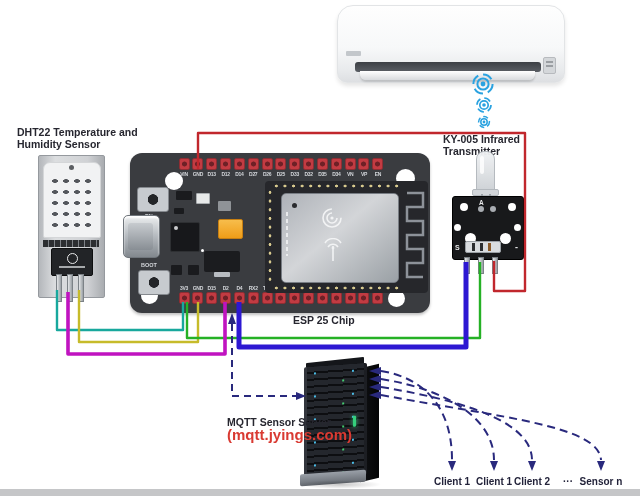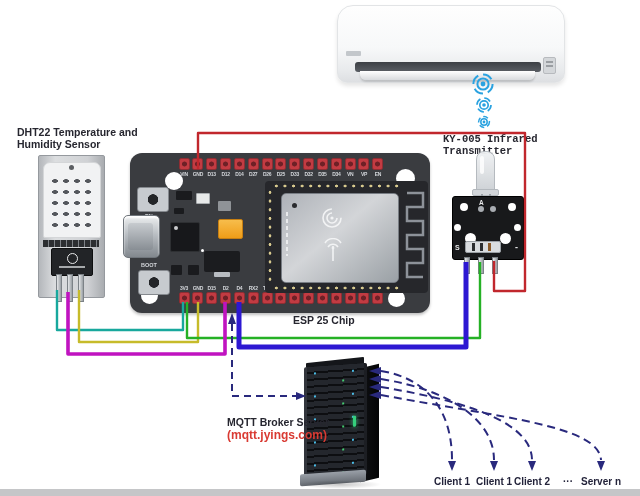--- a/index.html
+++ b/index.html
@@ -301,21 +301,21 @@
         </svg>
       </div>
       <svg style="position:absolute;left:138px;top:6px;" width="24" height="100">
         <path d="M4,6 H20 V20 H4 V34 H20 V48 H4 V62 H20 V76 H4 V90 H20" fill="none" stroke="#8d9299" stroke-width="2.5"></path>
       </svg>
     </div>
   </div>
 
   <div class="lbl" style="left:293px;top:314px;">ESP 25 Chip</div>
 
-  <div class="lbl" style="left:443px;top:133px;font-family:Liberation Mono, monospace;"><span>KY-005 Infrared</span><br><span>Transmitter</span></div>
+  <div class="lbl" style="left:443px;top:133px;"><span>KY-005 Infrared</span><br><span>Transmitter</span></div>
 
   <div class="abs led-stem"></div>
   <div class="abs led-flange"></div>
   <div class="led-leg" style="left:481px;"></div>
   <div class="led-leg" style="left:489px;"></div>
   <div class="abs kyboard">
     <div class="kyhole" style="left:7px;top:6px;width:8px;height:8px;"></div>
     <div class="kyhole" style="left:55px;top:6px;width:8px;height:8px;"></div>
     <div class="kyhole" style="left:1px;top:27px;width:7px;height:7px;"></div>
     <div class="kyhole" style="left:61px;top:27px;width:7px;height:7px;"></div>
@@ -336,28 +336,28 @@
     <div class="srv-side"></div>
     <div class="srv-top"></div>
     <div class="srv-front">
       <div class="srv-leds"></div>
       <div class="srv-green"></div>
     </div>
     <div class="srv-base"></div>
     <div class="srv-shadow"></div>
   </div>
 
-  <div class="lbl" style="left:227px;top:416px;">MQTT Broker Server</div>
-  <div class="lbl lbl-red" style="left:227px;top:429px;font-size:12px;">(mqtt.jyings.com)</div>
+  <div class="lbl" style="left:227px;top:416px;">MQTT Sensor Server</div>
+  <div class="lbl lbl-red" style="left:227px;top:429px;font-size:15px;">(mqtt.jyings.com)</div>
 
   <div class="client-lbl" style="left:452px;">Client 1</div>
   <div class="client-lbl" style="left:494px;">Client 1</div>
   <div class="client-lbl" style="left:532px;">Client 2</div>
   <div class="client-lbl" style="left:568px;">···</div>
-  <div class="client-lbl" style="left:601px;">Server n</div>
+  <div class="client-lbl" style="left:601px;">Sensor n</div>
 
   <div class="abs bottom-bar"></div>
 
   <svg class="overlay" width="640" height="496">
 
     <path d="M57,290 V330 H183 V302" fill="none" stroke-width="2.4" stroke-linejoin="round" stroke="#18a89d"></path>
     <path d="M79,290 V342 H198 V302" fill="none" stroke-width="2.4" stroke-linejoin="round" stroke="#c6bb2a"></path>
     <path d="M187,302 V338 H480 V262" fill="none" stroke-width="2.4" stroke-linejoin="round" stroke="#25b125"></path>
     <path d="M68,292 V354 H225 V302" fill="none" stroke-width="3.6" stroke-linejoin="round" stroke="#c013c0"></path>
     <path d="M239,302 V347 H466 V262" fill="none" stroke-width="5" stroke-linejoin="round" stroke="#2d18d2"></path>

